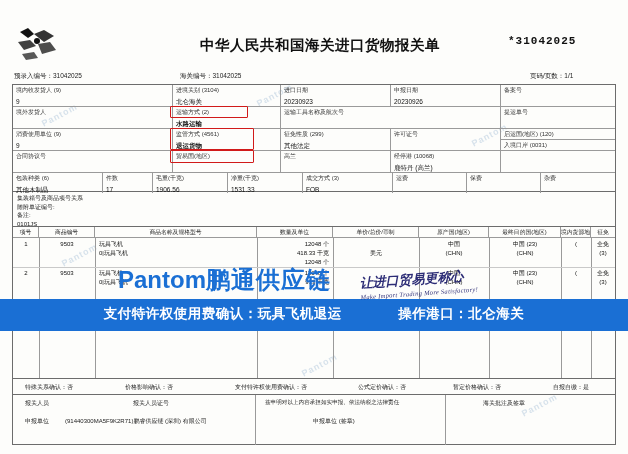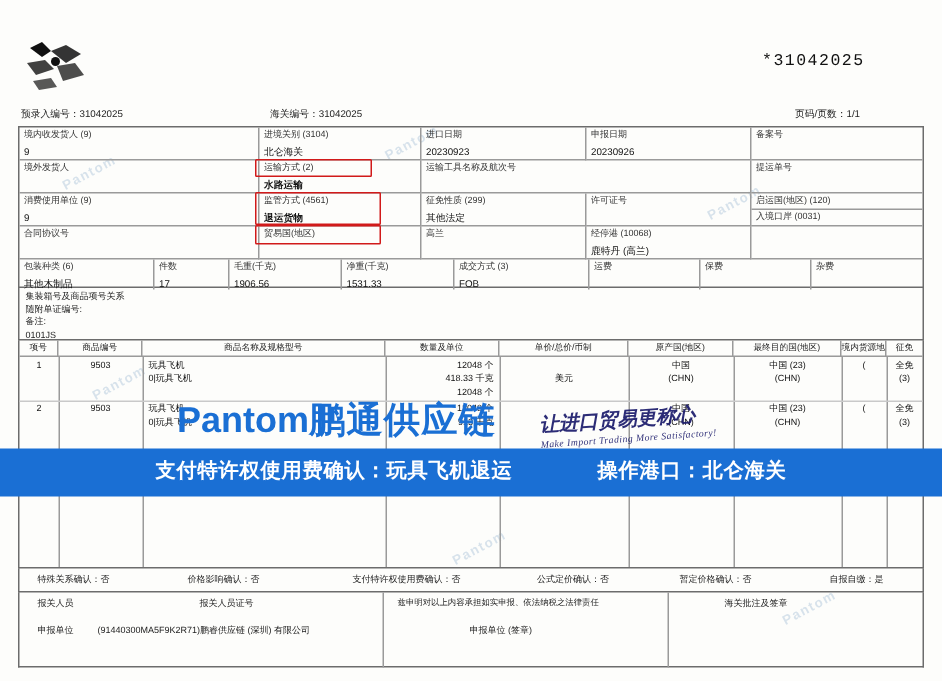--- a/index.html
+++ b/index.html
@@ -17,21 +17,21 @@
   
   .logo{
     position:absolute;left:14px;top:26px;width:48px;height:36px;
   }
   .title{
     position:absolute;left:140px;top:36px;width:360px;text-align:center;
     font-size:14.5px;font-weight:bold;letter-spacing:0.5px;color:#111;
     font-family:"Liberation Serif", serif;
   }
   .barcode-no{
-    position:absolute;left:508px;top:35px;font-size:11px;font-weight:normal;
+    position:absolute;left:508px;top:35px;font-size:11px;font-weight:bold;
     letter-spacing:1px;font-family:"Liberation Mono", monospace;
   }
   .hdr-left{
     position:absolute;left:14px;top:72px;font-size:6.5px;color:#222;
   }
   .hdr-mid{
     position:absolute;left:180px;top:72px;font-size:6.5px;color:#222;
   }
   .hdr-right{
     position:absolute;left:530px;top:72px;font-size:6.5px;color:#222;
@@ -146,20 +146,21 @@
     <g fill="#111">
       <path d="M6 6 L14 2 L20 8 L14 12 Z"></path>
       <path d="M20 8 L30 4 L40 10 L30 16 Z" opacity=".85"></path>
       <path d="M4 16 L16 14 L22 20 L10 24 Z" opacity=".8"></path>
       <path d="M24 18 L36 16 L42 24 L28 28 Z" opacity=".75"></path>
       <circle cx="23" cy="15" r="3"></circle>
       <path d="M8 28 L20 26 L24 32 L12 34 Z" opacity=".7"></path>
     </g>
   </svg>
 
+  <div class="title">中华人民共和国海关进口货物报关单</div>
   <div class="barcode-no">*31042025</div>
 
   <div class="hdr-left">
     <span>预录入编号：</span><span>31042025</span>
   </div>
   <div class="hdr-mid">
     <span>海关编号：</span><span>31042025</span>
   </div>
   <div class="hdr-right">
     <span>页码/页数：</span><span>1/1</span>

